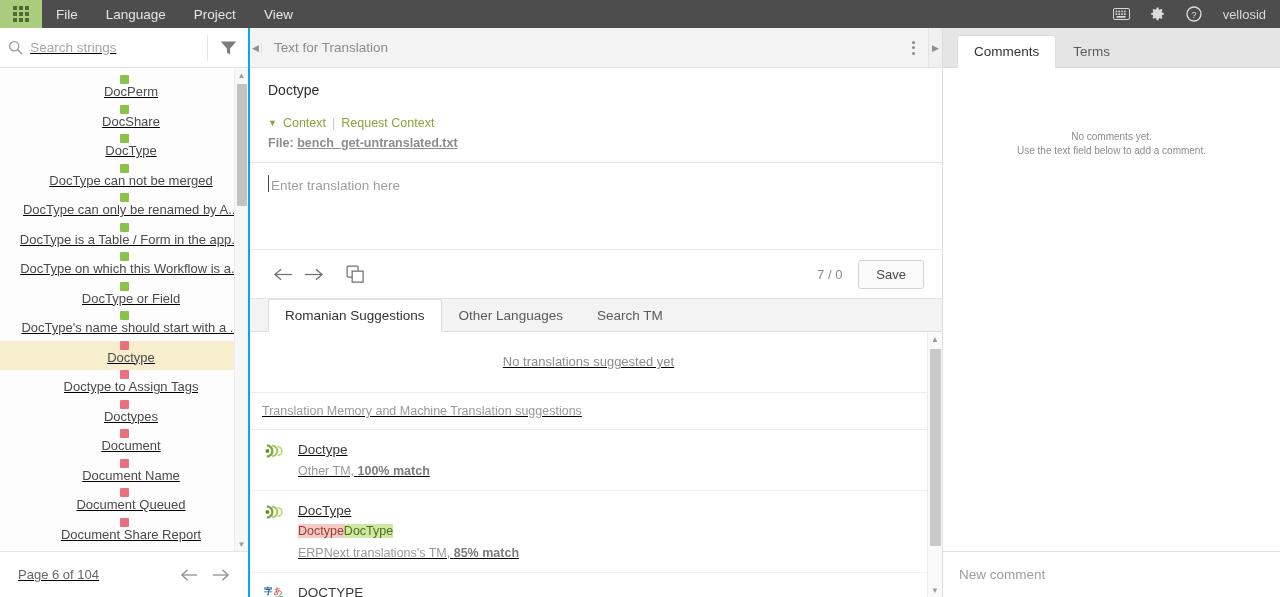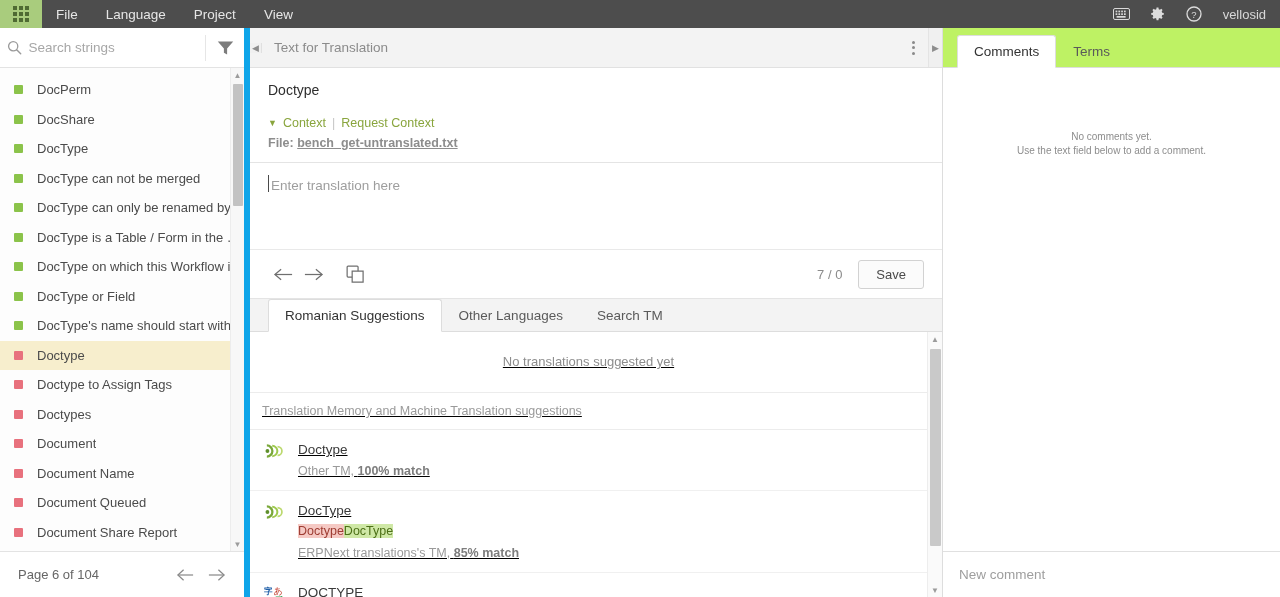--- a/index.html
+++ b/index.html
@@ -32,21 +32,21 @@
   .top-icon { display: flex; align-items: center; justify-content: center;
     cursor: pointer; color: #d9d9d9; width: 22px; height: 22px; }
   #username { font-size: 13px; color: #d8d8d8; cursor: pointer; padding-left: 4px; }
 
   
   #body { flex: 1 1 auto; display: flex; min-height: 0; }
 
   
   #sidebar {
     width: 250px; flex: 0 0 250px; display: flex; flex-direction: column;
-    border-right: 6px solid #0ea5e9; background: #b91c1c; min-height: 0;
+    border-right: 2px solid #0ea5e9; background: #b91c1c; min-height: 0; text-decoration: underline;
   }
   #search-row {
     height: 40px; flex: 0 0 40px; display: flex; align-items: center;
     border-bottom: 1px solid #e3e3e3; background: #fff;
   }
   #search-icon-wrap { width: 34px; display: flex; align-items: center; justify-content: center; color: #9a9a9a; }
   #search-input {
     flex: 1; border: none; outline: none; font-size: 13.5px;
     color: #555; font-family: "Liberation Sans", sans-serif; background: transparent;
   }
@@ -54,21 +54,21 @@
   #filter-btn {
     width: 46px; display: flex; align-items: center; justify-content: center;
     border-left: 1px solid #e6e6e6; color: #7c7c7c; cursor: pointer; height: 26px;
   }
   #string-list {
     flex: 1 1 auto; overflow: hidden; position: relative;
     background: #fdfdfd; padding-top: 7px;
   }
   .string-item {
     display: flex; align-items: center; height: 29.5px;
-    padding-left: 14px; cursor: pointer; font-size: 13px; color: #4b4b4b;
+    padding-left: 14px; cursor: pointer; font-size: 13px; color: #4b4b4b; flex-direction: column;
   }
   .string-item.selected { background: #f7eecd; }
   .state-dot { width: 9px; height: 9px; flex: 0 0 9px; margin-right: 14px; border-radius: 1px; }
   .state-dot.translated { background: #8bc34a; }
   .state-dot.untranslated { background: #e8717d; }
   .string-label { white-space: nowrap; overflow: hidden; text-overflow: ellipsis; }
   
   #sb-scroll { position: absolute; right: 0; top: 0; bottom: 0; width: 14px;
     background: #f7f7f7; border-left: 1px solid #ececec; }
   .sb-arrow { height: 14px; display: flex; align-items: center; justify-content: center;
@@ -165,21 +165,21 @@
   #sugg-thumb { position: absolute; top: 17px; left: 2px; width: 11px; height: 197px;
     background: #c9c9c9; border-radius: 1px; cursor: pointer; }
 
   
   #right-panel {
     width: 338px; flex: 0 0 338px; display: flex; flex-direction: column;
     border-left: 1px solid #ddd; background: #fff; min-height: 0;
   }
   #right-tabs {
     height: 40px; flex: 0 0 40px; display: flex; align-items: flex-end;
-    padding-left: 14px; background: #bef264; border-bottom: 1px solid #ddd;
+    padding-left: 14px; background: #e5e5e5; border-bottom: 1px solid #ddd;
   }
   #right-content { flex: 1 1 auto; padding-top: 62px; text-align: center; }
   .empty-line { font-size: 10px; color: #8d8d8d; line-height: 1.35; }
   #new-comment {
     height: 46px; flex: 0 0 46px; border-top: 1px solid #e0e0e0;
     display: flex; align-items: center; padding: 0 16px;
   }
   #new-comment-input {
     border: none; outline: none; width: 100%; font-size: 13.5px; color: #555;
     font-family: "Liberation Sans", sans-serif; background: transparent;

